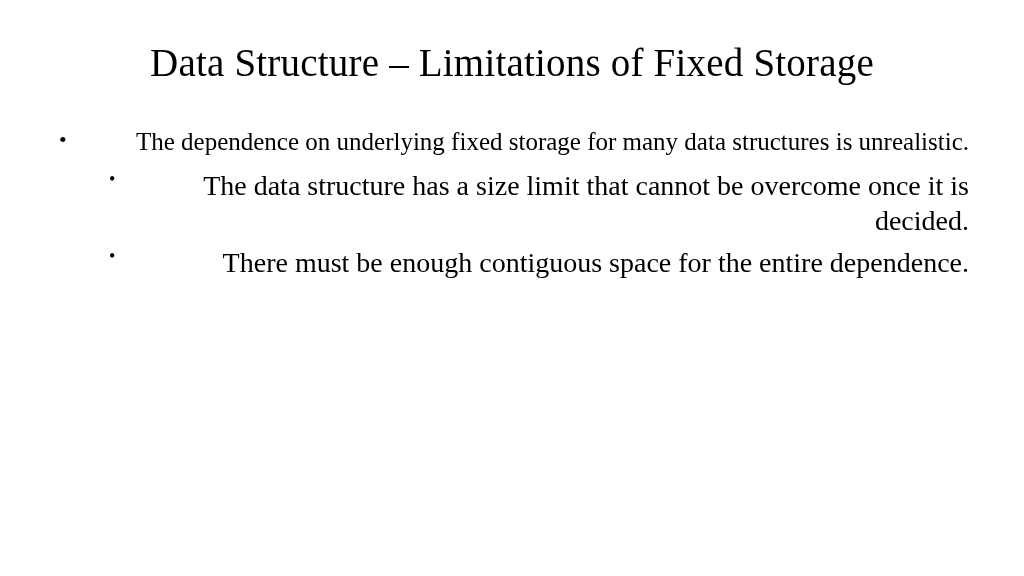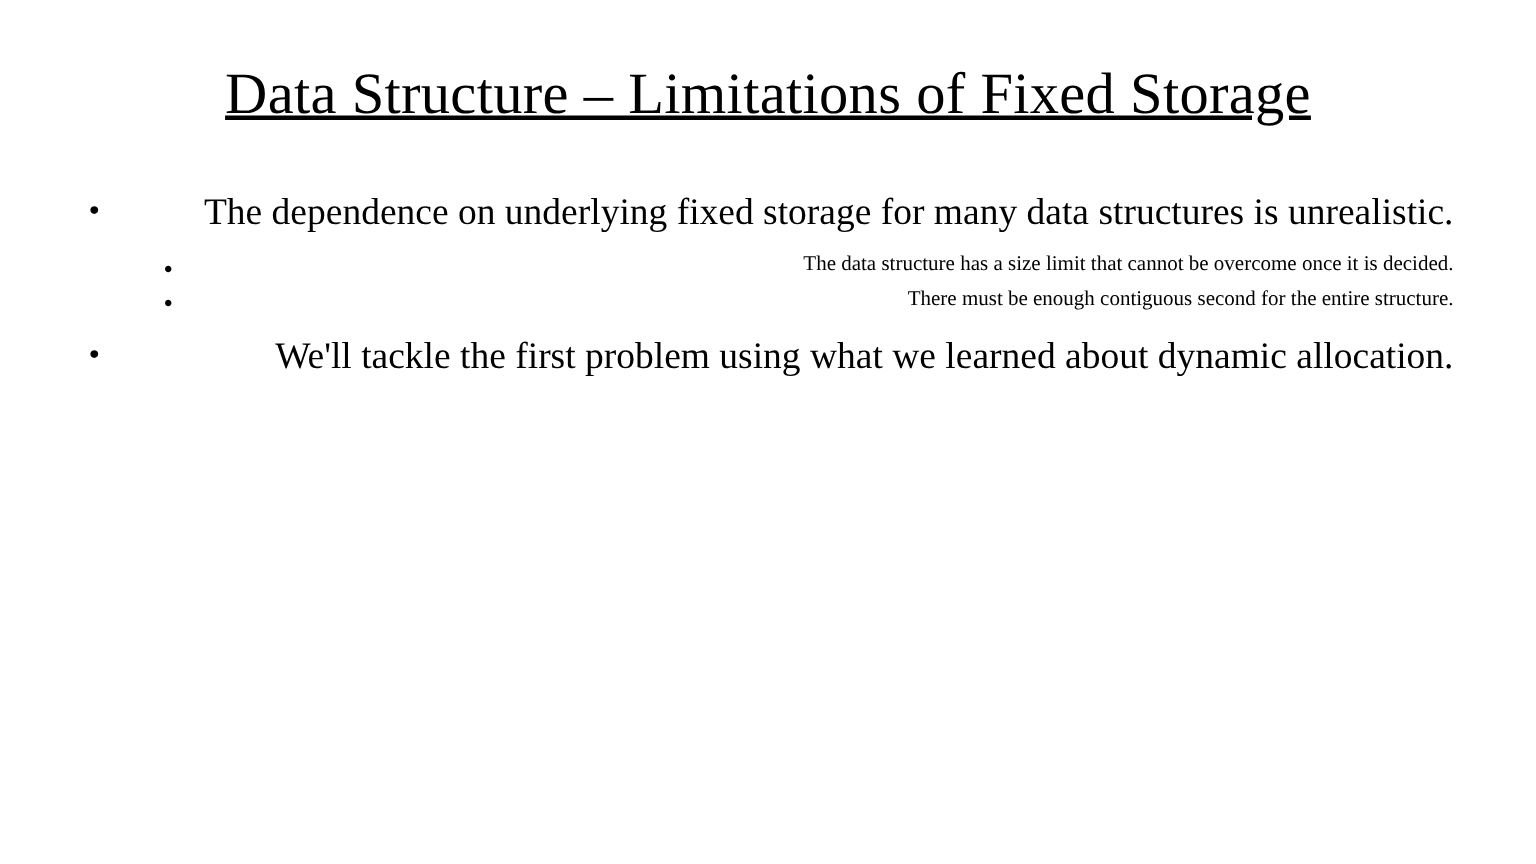--- a/index.html
+++ b/index.html
@@ -15,21 +15,20 @@
       color: #000000;
       padding: 40px 55px 30px 55px;
       overflow: hidden;
     }
     .title {
       font-size: 39px;
       font-weight: normal;
       text-align: center;
       margin-bottom: 42px;
       letter-spacing: 0.2px;
-      text-decoration: underline;
     }
     .content {
       padding-left: 0px;
     }
     ul.level1 {
       list-style: none;
       padding-left: 0;
     }
     ul.level1 > li {
       font-size: 25px;
@@ -45,21 +44,21 @@
       left: 4px;
       top: 0;
       font-size: 22px;
     }
     ul.level2 {
       list-style: none;
       padding-left: 28px;
       margin-top: 10px;
     }
     ul.level2 > li {
-      font-size: 14px;
+      font-size: 28px;
       line-height: 1.28;
       margin-bottom: 6px;
       padding-left: 20px;
       position: relative;
     }
     ul.level2 > li::before {
       content: "•";
       position: absolute;
       left: 2px;
       top: 0;
@@ -73,21 +72,18 @@
 
 <div class="content">
   <ul class="level1">
     <li>
       <span>The dependence on underlying fixed storage for many data structures is unrealistic.</span>
       <ul class="level2">
         <li>
           <span>The data structure has a size limit that cannot be overcome once it is decided.</span>
         </li>
         <li>
-          <span>There must be enough contiguous second for the entire structure.</span>
+          <span>There must be enough contiguous space for the entire dependence.</span>
         </li>
       </ul>
-    </li>
-    <li>
-      <span>We'll tackle the first problem using what we learned about dynamic allocation.</span>
     </li>
   </ul>
 </div>
 
 </body></html>

